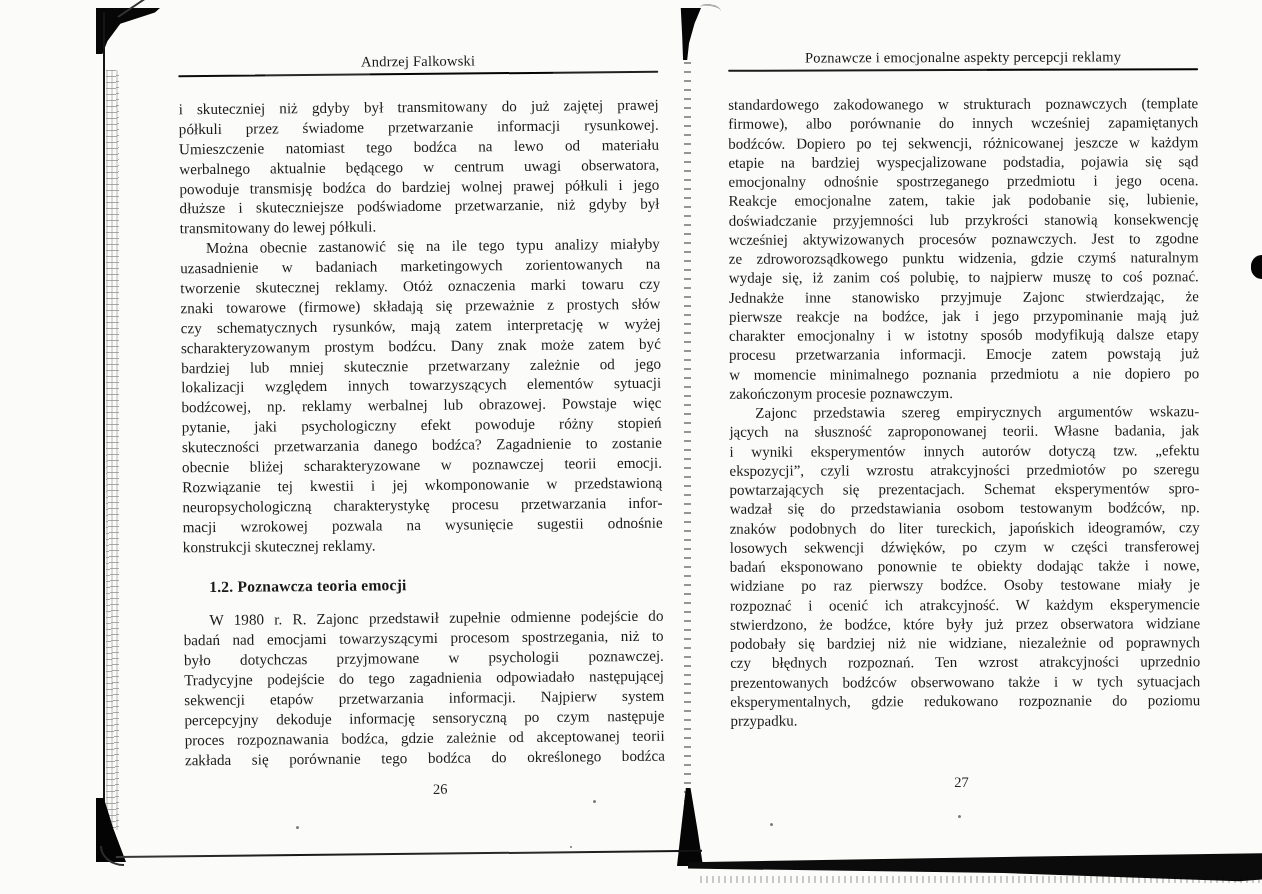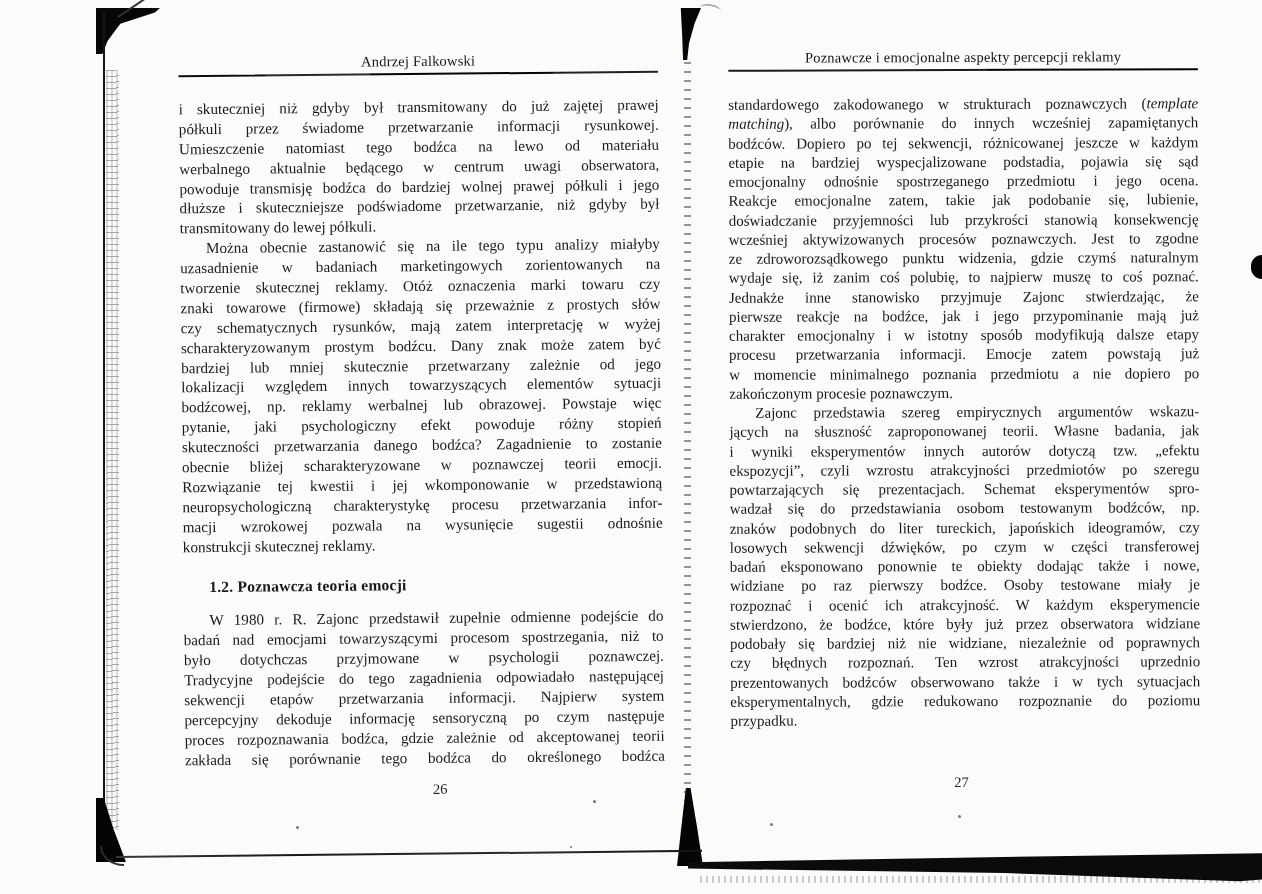--- a/index.html
+++ b/index.html
@@ -19,21 +19,21 @@
   .textcol{margin-top:22px;font-size:15.2px;}
   .page-right .textcol{margin-top:24px;font-size:15px;}
   .para{margin:0;}
   .line{
     text-align:justify;text-align-last:justify;
     height:var(--lh);line-height:var(--lh);
     overflow:hidden;white-space:nowrap;
   }
   .endline{text-align-last:left;}
   .firstline{text-indent:26px;}
-  .it{font-style:italic;}
+  .it{}
   .heading{font-weight:bold;font-size:15.6px;padding-left:26px;margin:22px 0 14px 0;letter-spacing:.2px;}
   .pagenum{position:absolute;width:100%;text-align:center;font-size:14.5px;color:#222;}
   .page-left .pagenum{top:735px;transform:translateX(15px);}
   .page-right .pagenum{top:732px;transform:translateX(-4px);}
 
   
   .art{position:absolute;pointer-events:none;}
   .tl-blob{left:96px;top:8px;width:64px;height:46px;background:#070707;
     clip-path:polygon(0 0,100% 0,92% 10%,38% 34%,18% 72%,10% 100%,0 100%);}
   .tl-crease{left:118px;top:16px;width:48px;height:2px;background:#333;transform:rotate(-34deg);transform-origin:left center;}
@@ -132,21 +132,21 @@
     </div>
   <div class="pagenum">26</div>
 </div>
 
 <div class="page page-right">
   <div class="running-head">Poznawcze i emocjonalne aspekty percepcji reklamy</div>
   <div class="head-rule right"></div>
   <div class="textcol" id="right-text">
       <div class="para">
         <div class="line"><span>standardowego zakodowanego w strukturach poznawczych (</span><span class="it">template</span></div>
-        <div class="line"><span class="it">matching</span><span>), albo porównanie do innych wcześniej zapamiętanych</span></div>
+        <div class="line"><span class="it">firmowe</span><span>), albo porównanie do innych wcześniej zapamiętanych</span></div>
         <div class="line">bodźców. Dopiero po tej sekwencji, różnicowanej jeszcze w każdym</div>
         <div class="line">etapie na bardziej wyspecjalizowane podstadia, pojawia się sąd</div>
         <div class="line">emocjonalny odnośnie spostrzeganego przedmiotu i jego ocena.</div>
         <div class="line">Reakcje emocjonalne zatem, takie jak podobanie się, lubienie,</div>
         <div class="line">doświadczanie przyjemności lub przykrości stanowią konsekwencję</div>
         <div class="line">wcześniej aktywizowanych procesów poznawczych. Jest to zgodne</div>
         <div class="line">ze zdroworozsądkowego punktu widzenia, gdzie czymś naturalnym</div>
         <div class="line">wydaje się, iż zanim coś polubię, to najpierw muszę to coś poznać.</div>
         <div class="line">Jednakże inne stanowisko przyjmuje Zajonc stwierdzając, że</div>
         <div class="line">pierwsze reakcje na bodźce, jak i jego przypominanie mają już</div>

